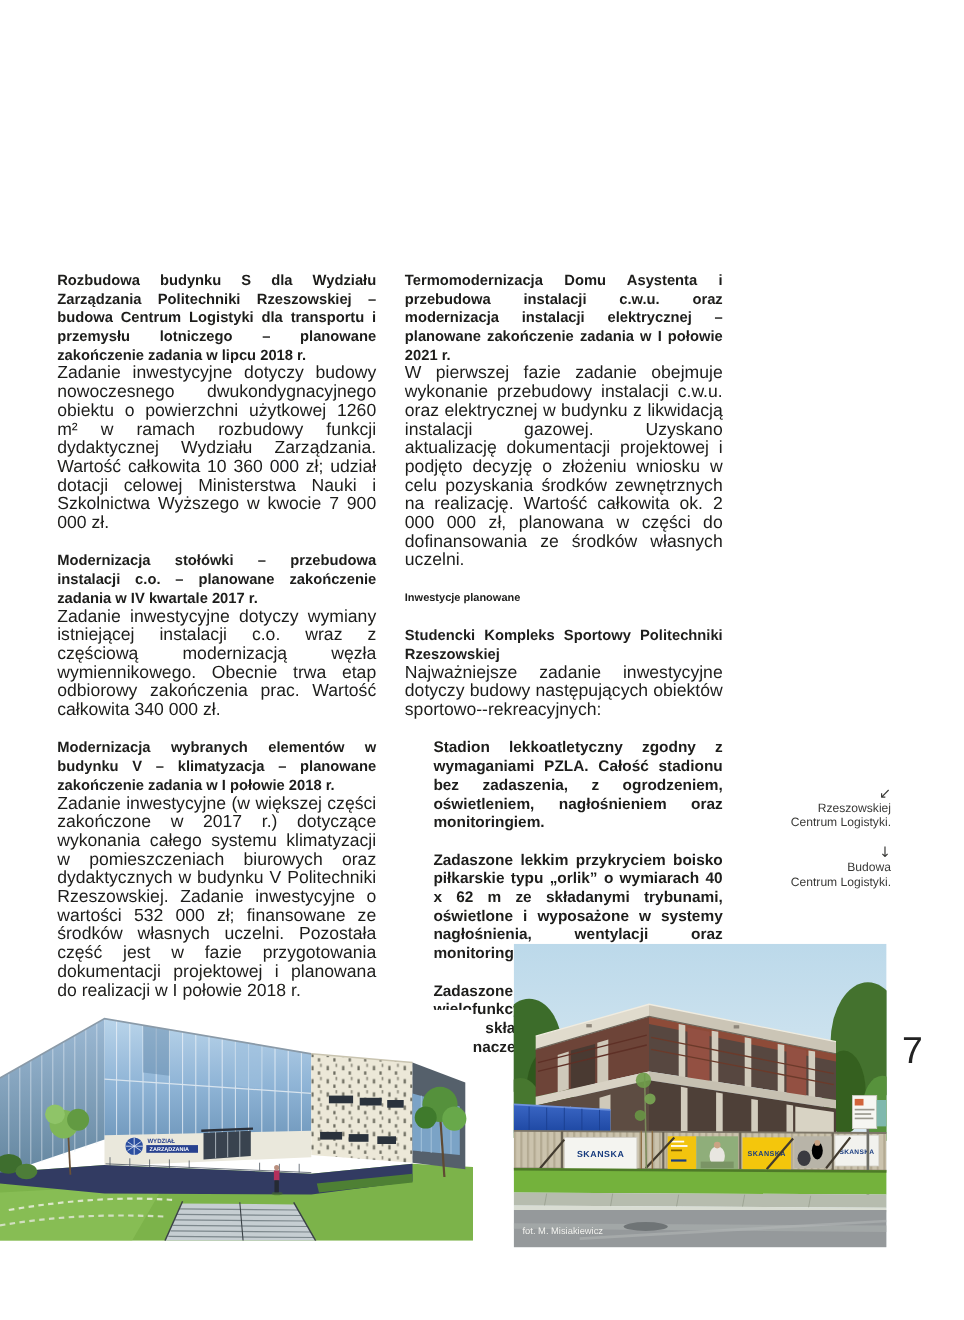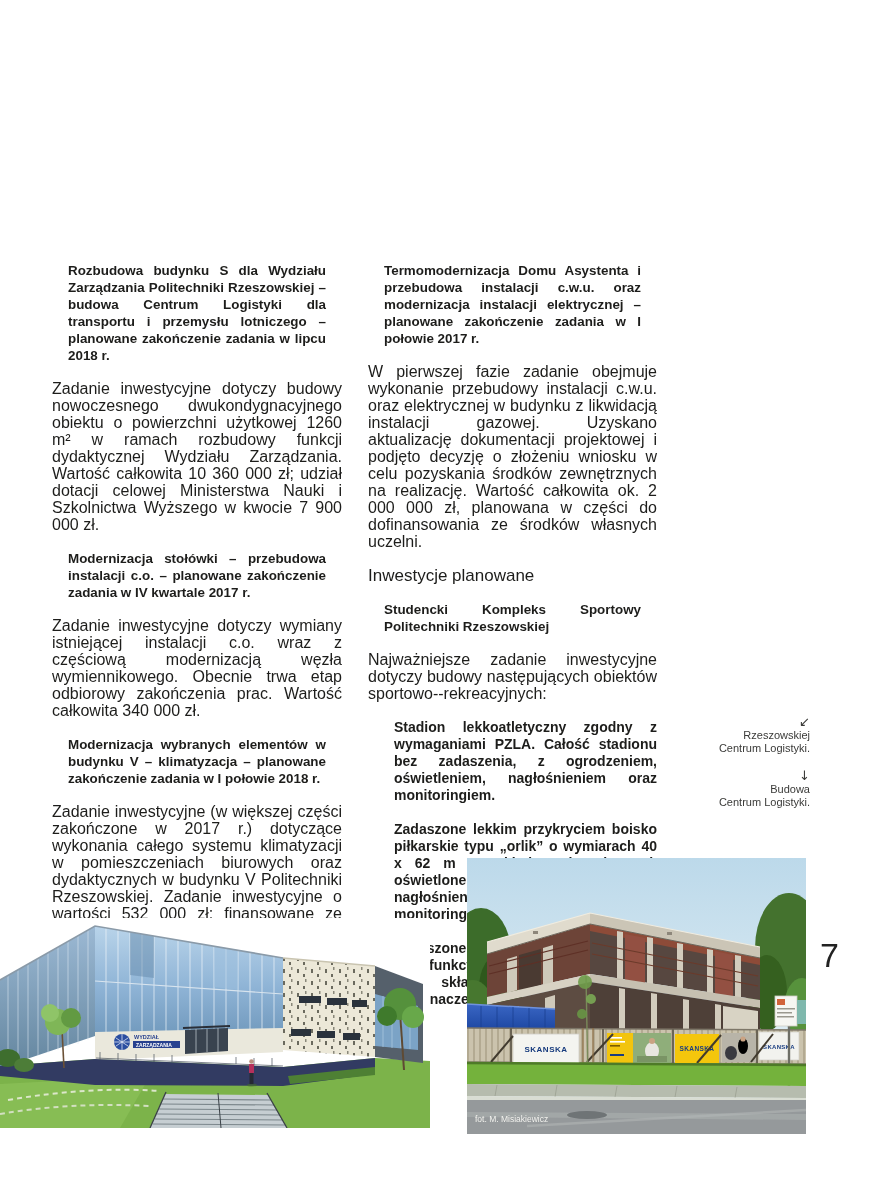--- a/index.html
+++ b/index.html
@@ -4,23 +4,23 @@
 <style>
   html,body{margin:0;padding:0;}
   body{
     width:876px;height:1200px;position:relative;background:#ffffff;
     font-family:"Liberation Sans",sans-serif;color:#1d1d1b;overflow:hidden;
   }
   .col{position:absolute;top:246px;width:290px;}
   .col-left{left:52px;}
   .col-right{left:368px;width:289px;}
   .sec{margin-bottom:17px;}
-  .heading{font-size:13.4px;line-height:17px;font-weight:bold;text-align:justify;margin:16px;}
+  .heading{font-size:13.4px;line-height:17px;font-weight:bold;text-align:justify;margin:0;}
   .body-text{font-size:16px;line-height:17px;text-align:justify;margin:0;}
-  .subhead{font-size:17px;line-height:17px;font-weight:normal;margin:0 0 17px 0;}
+  .subhead{font-size:10px;line-height:17px;font-weight:bold;margin:0 0 17px 0;}
   .bullet{font-size:14px;line-height:17px;text-align:justify;margin:0 0 17px 26px;font-weight:bold;}
   .margin-captions{position:absolute;left:670px;width:140px;text-align:right;color:#3a3a38;}
   .mcap-arrow{font-family:"DejaVu Sans",sans-serif;font-size:13px;line-height:15px;}
   .mcap-line{font-size:11px;line-height:13px;}
   .mcap{margin-bottom:13px;}
   .page-number{position:absolute;left:820px;top:936px;font-size:34px;font-weight:400;color:#222;}
   .photo{position:absolute;}
   .photo-left{left:0;top:918px;width:430px;height:210px;}
   .photo-right{left:467px;top:858px;width:339px;height:276px;}
   svg{display:block;}
@@ -38,21 +38,21 @@
     <p class="body-text">Zadanie inwestycyjne dotyczy wymiany istniejącej instalacji c.o. wraz z częściową modernizacją węzła wymiennikowego. Obecnie trwa etap odbiorowy zakończenia prac. Wartość całkowita 340 000 zł.</p>
   </div>
   <div class="sec">
     <p class="heading">Modernizacja wybranych elementów w budynku V – klimatyzacja – planowane zakończenie zadania w I połowie 2018 r.</p>
     <p class="body-text">Zadanie inwestycyjne (w większej części zakończone w 2017 r.) dotyczące wykonania całego systemu klimatyzacji w pomieszczeniach biurowych oraz dydaktycznych w budynku V Politechniki Rzeszowskiej. Zadanie inwestycyjne o wartości 532 000 zł; finansowane ze środków własnych uczelni. Pozostała część jest w fazie przygotowania dokumentacji projektowej i planowana do realizacji w I połowie 2018 r.</p>
   </div>
 </div>
 
 <div class="col col-right">
   <div class="sec">
-    <p class="heading">Termomodernizacja Domu Asystenta i przebudowa instalacji c.w.u. oraz modernizacja instalacji elektrycznej – planowane zakończenie zadania w I połowie 2017 r.</p>
+    <p class="heading">Termomodernizacja Domu Asystenta i przebudowa instalacji c.w.u. oraz modernizacja instalacji elektrycznej – planowane zakończenie zadania w I połowie 2021 r.</p>
     <p class="body-text">W pierwszej fazie zadanie obejmuje wykonanie przebudowy instalacji c.w.u. oraz elektrycznej w budynku z likwidacją instalacji gazowej. Uzyskano aktualizację dokumentacji projektowej i podjęto decyzję o złożeniu wniosku w celu pozyskania środków zewnętrznych na realizację. Wartość całkowita ok. 2 000 000 zł, planowana w części do dofinansowania ze środków własnych uczelni.</p>
   </div>
   <p class="subhead">Inwestycje planowane</p>
   <div class="sec">
     <p class="heading">Studencki Kompleks Sportowy Politechniki Rzeszowskiej</p>
     <p class="body-text">Najważniejsze zadanie inwestycyjne dotyczy budowy następujących obiektów sportowo--rekreacyjnych:</p>
   </div>
   <p class="bullet">Stadion lekkoatletyczny zgodny z wymaganiami PZLA. Całość stadionu bez zadaszenia, z ogrodzeniem, oświetleniem, nagłośnieniem oraz monitoringiem.</p>
   <p class="bullet">Zadaszone lekkim przykryciem boisko piłkarskie typu „orlik” o wymiarach 40 x 62 m ze składanymi trybunami, oświetlone i wyposażone w systemy nagłośnienia, wentylacji oraz monitoringu.</p>
   <p class="bullet">Zadaszone lekkim przykryciem boisko wielofunkcyjne o wymiarach 64 x 44 m ze składanymi trybunami z przeznaczeniem</p>

